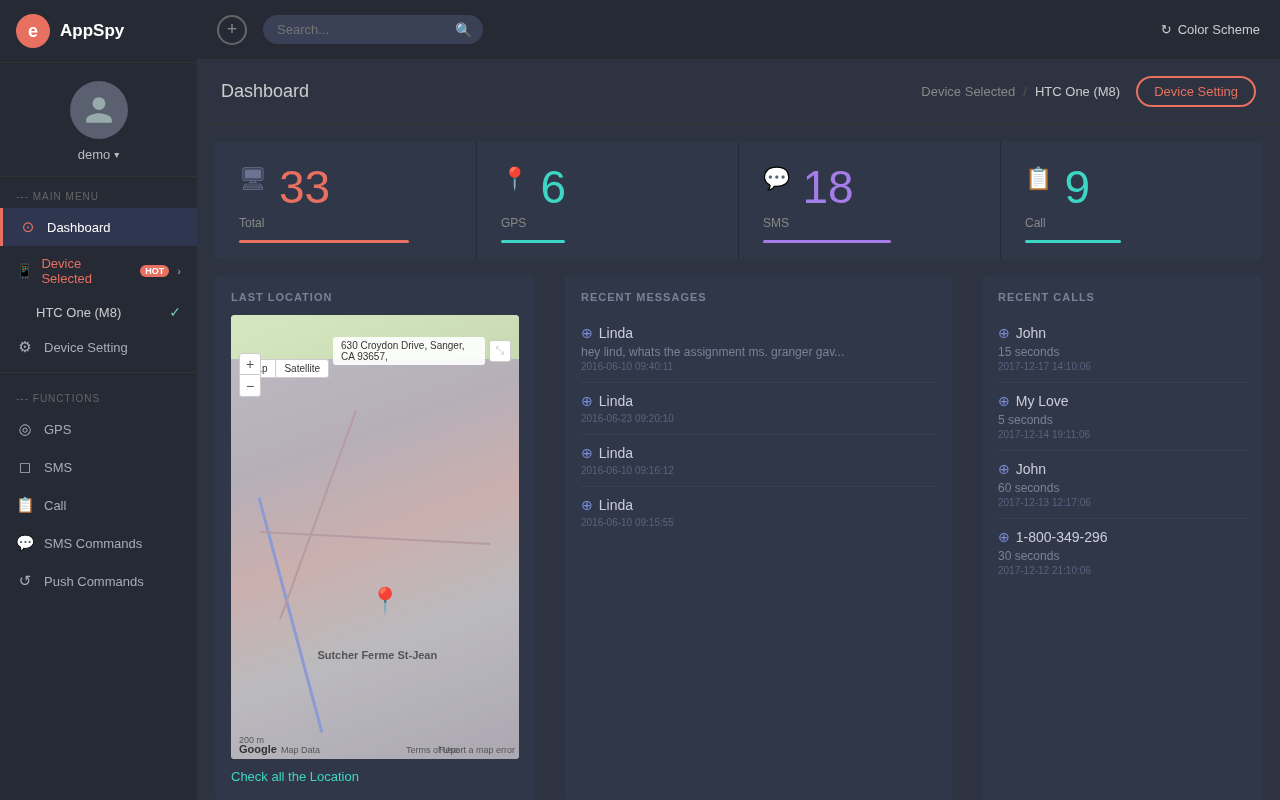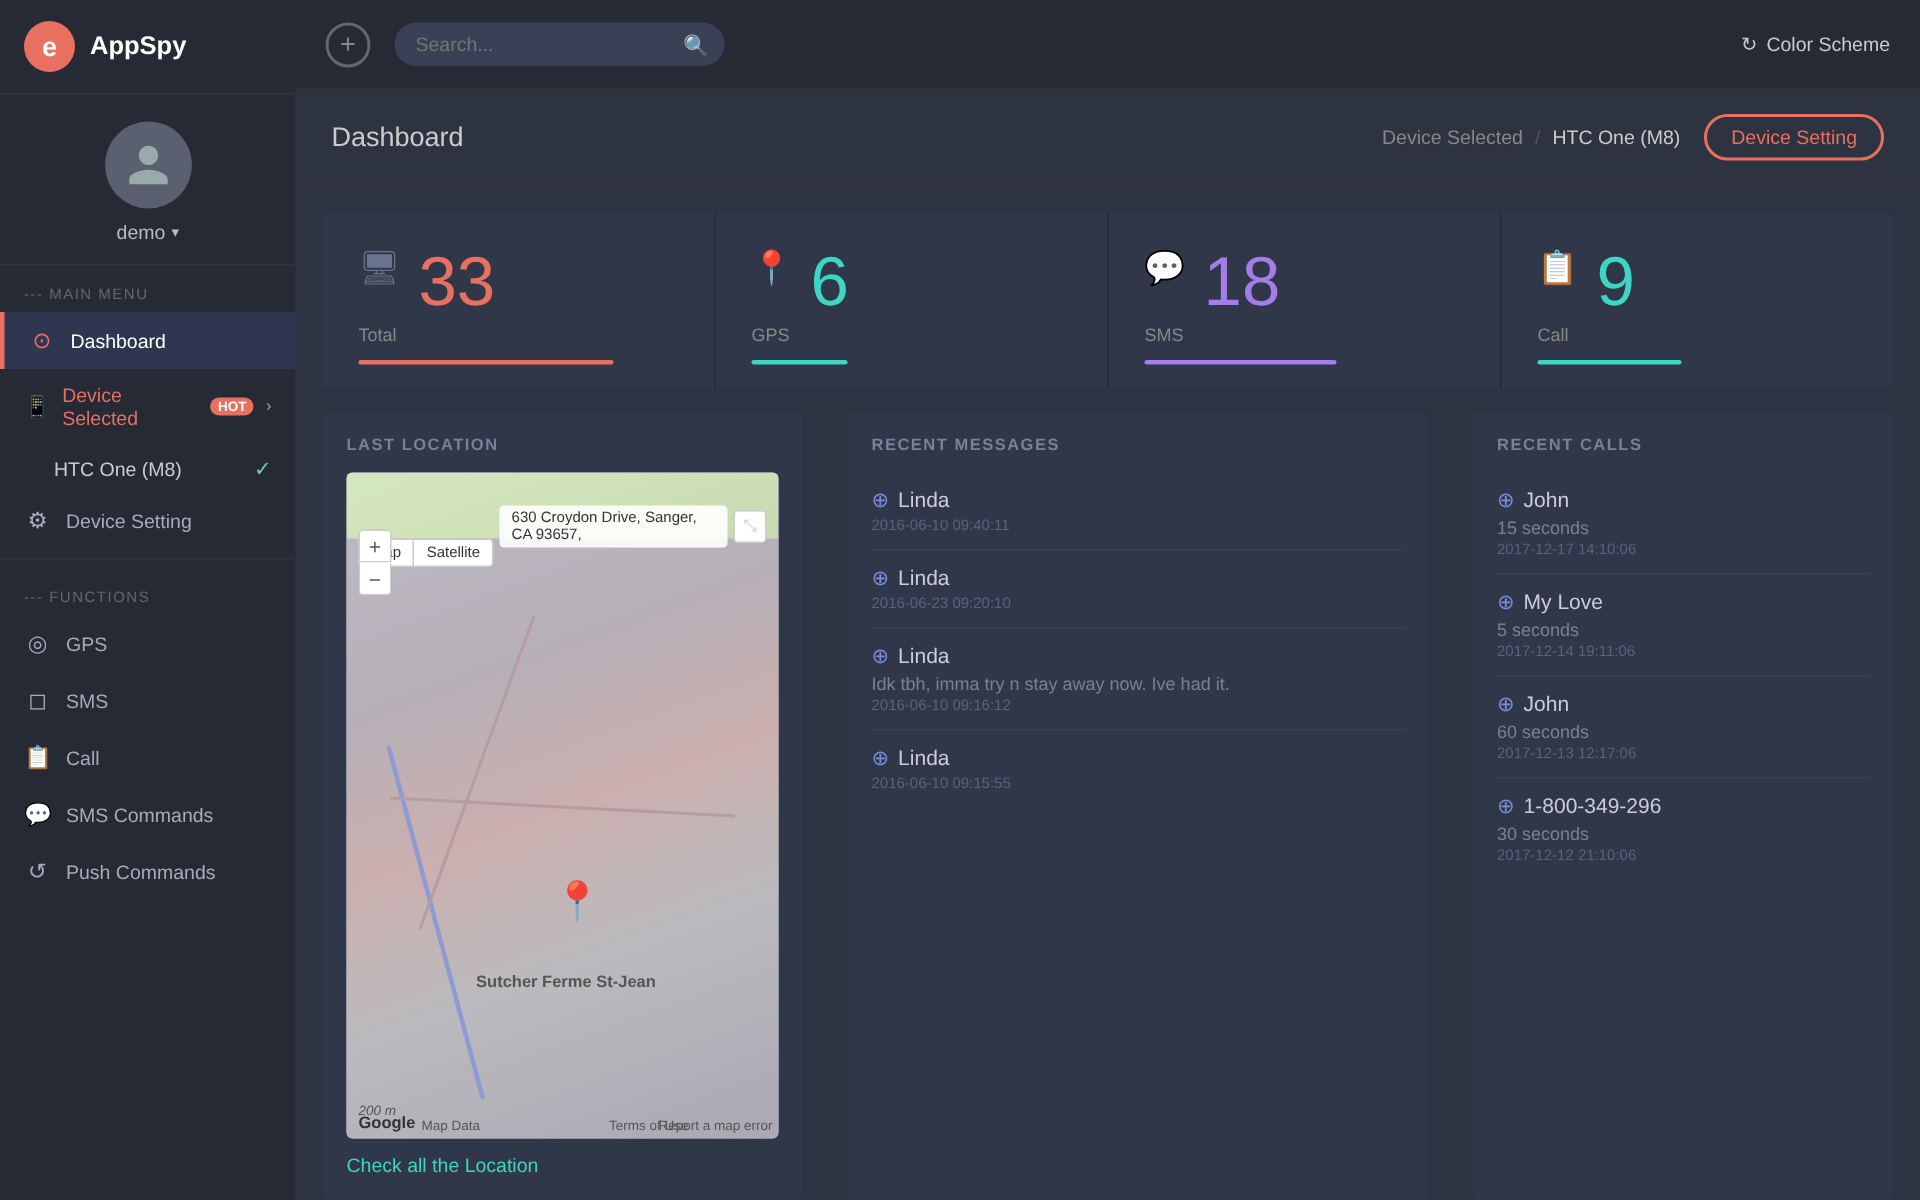--- a/index.html
+++ b/index.html
@@ -427,52 +427,52 @@
           </div>
           <div style="flex:1;background:rgba(255,255,255,0.9);border-radius:3px;padding:3px 8px;font-size:10px;color:#333;">630 Croydon Drive, Sanger, CA 93657,</div>
           <div class="map-expand-btn">⤡</div>
         </div>
         <div class="map-zoom">
           <button class="map-zoom-btn">+</button>
           <button class="map-zoom-btn">−</button>
         </div>
 
         <div style="position:absolute;bottom:4px;left:8px;font-size:11px;color:#333;font-weight:bold;">Google</div>
-        <div style="position:absolute;bottom:14px;left:8px;font-size:9px;color:#555;font-style:italic;">
+        <div style="position:absolute;bottom:14px;left:8px;font-size:9px;color:#555;">
           <span>200 m</span>
         </div>
         <div style="position:absolute;bottom:4px;left:50px;font-size:9px;color:#555;">Map Data</div>
         <div style="position:absolute;bottom:4px;right:60px;font-size:9px;color:#555;">Terms of Use</div>
         <div style="position:absolute;bottom:4px;right:4px;font-size:9px;color:#555;">Report a map error</div>
       </div>
       <div class="check-location-link">Check all the Location</div>
     </div>
 
     <div class="panel-messages">
       <div class="panel-title">RECENT MESSAGES</div>
       <div class="message-item">
         <div class="msg-sender">
           <span class="msg-sender-icon">⊕</span>
           <span>Linda</span>
         </div>
+        <div class="msg-text">hey lind, whats the assignment ms. granger gav...</div>
         <div class="msg-time">2016-06-10 09:40:11</div>
       </div>
       <div class="message-item">
         <div class="msg-sender">
           <span class="msg-sender-icon">⊕</span>
           <span>Linda</span>
         </div>
         <div class="msg-time">2016-06-23 09:20:10</div>
       </div>
       <div class="message-item">
         <div class="msg-sender">
           <span class="msg-sender-icon">⊕</span>
           <span>Linda</span>
         </div>
-        <div class="msg-text">Idk tbh, imma try n stay away now. Ive had it.</div>
         <div class="msg-time">2016-06-10 09:16:12</div>
       </div>
       <div class="message-item">
         <div class="msg-sender">
           <span class="msg-sender-icon">⊕</span>
           <span>Linda</span>
         </div>
         <div class="msg-time">2016-06-10 09:15:55</div>
       </div>
     </div>

